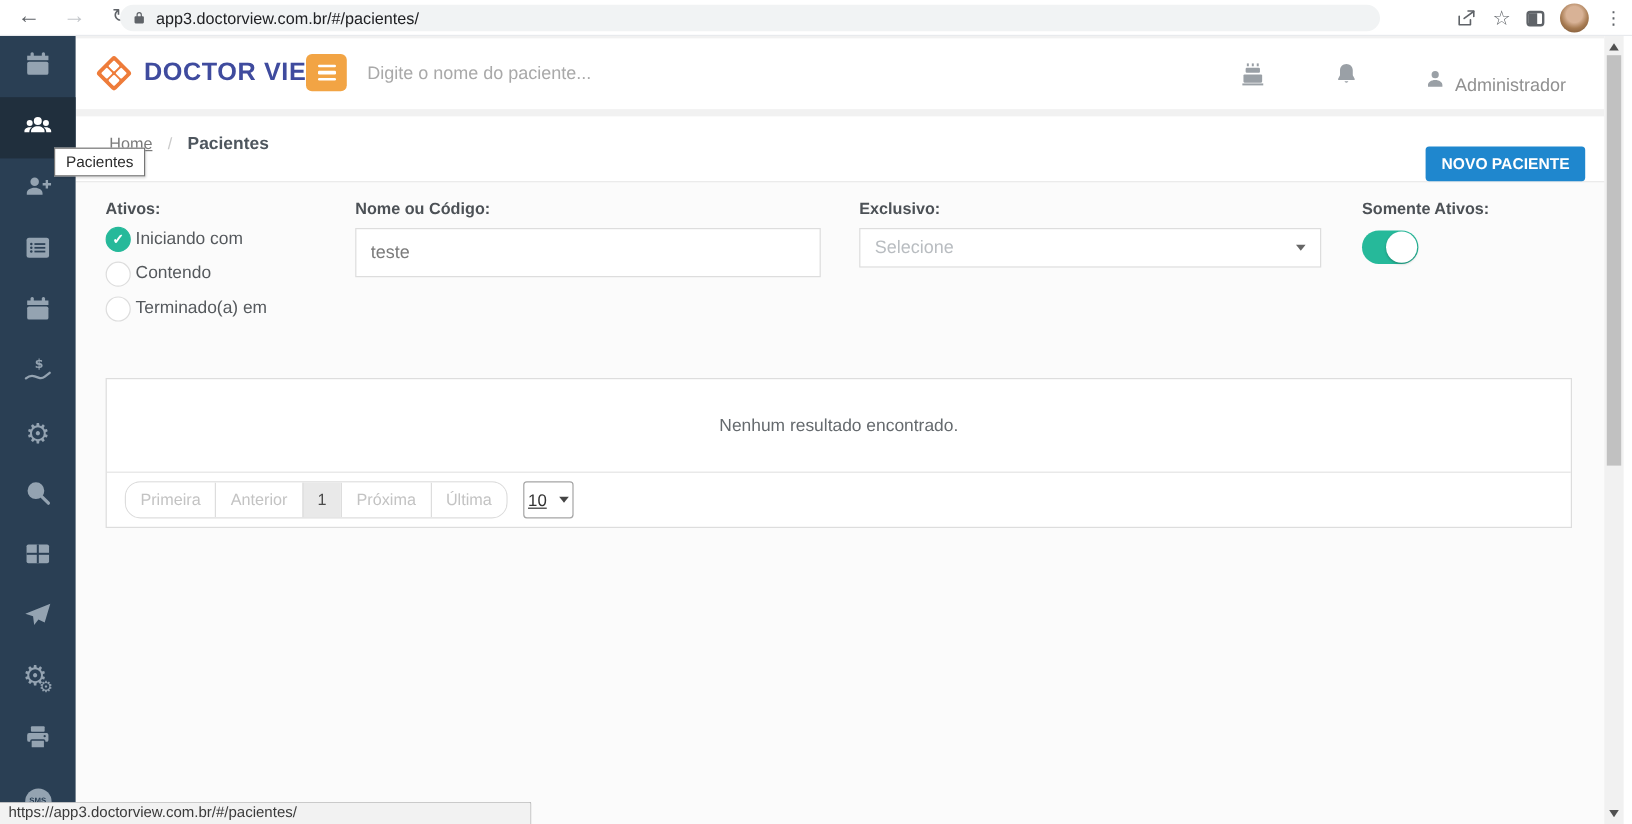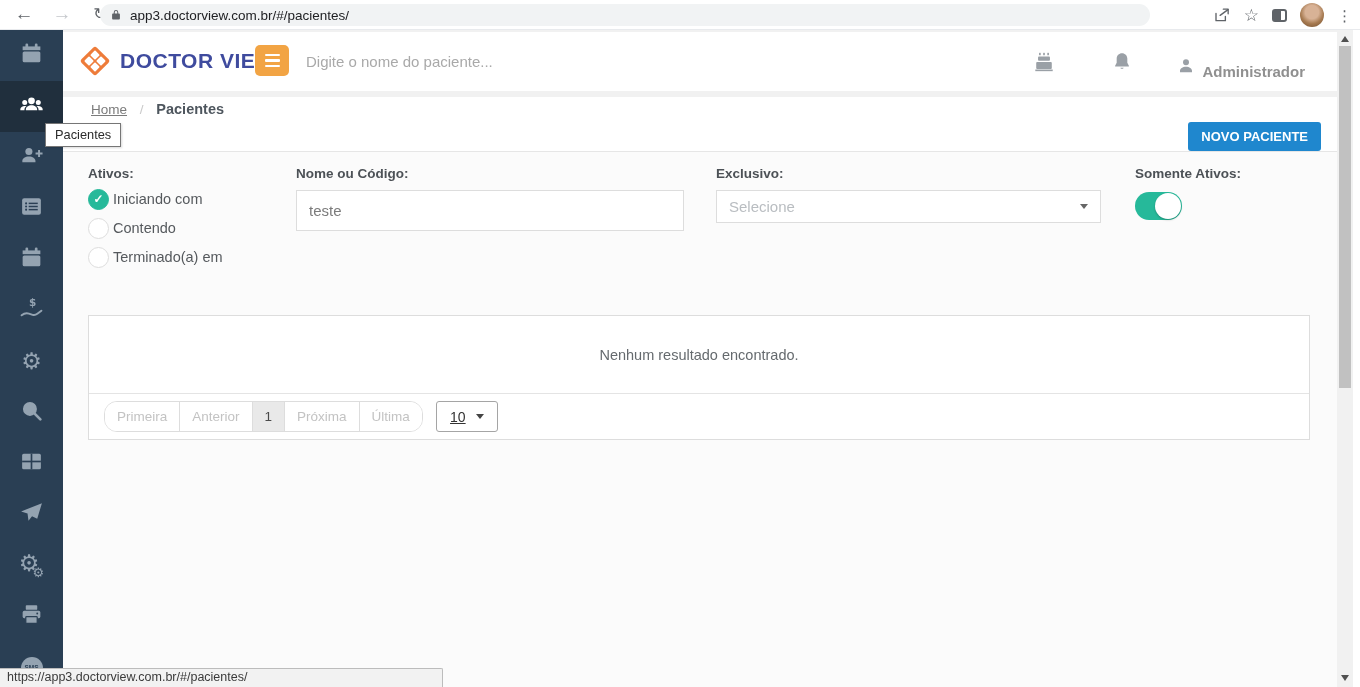--- a/index.html
+++ b/index.html
@@ -44,26 +44,26 @@
             border-radius:5px; display:flex; flex-direction:column; justify-content:center; align-items:center;
             gap:3px; cursor:pointer; }
   .burger i { display:block; width:15px; height:2.5px; background:#fff; border-radius:1px; }
   .hdr-search { position:absolute; left:243px; top:13px; width:430px; height:32px; border:none; outline:none;
                 font-size:15px; color:#555; font-family:"Liberation Sans",sans-serif; }
   .hdr-search::placeholder { color:#a9a9a9; }
   .hdr-ico { position:absolute; top:19px; color:#9aa0a6; cursor:pointer; }
   .hdr-ico svg { width:22px; height:22px; fill:#9aa0a6; }
   .user-box { position:absolute; right:32px; top:19px; display:flex; align-items:center; gap:6px; cursor:pointer; }
   .user-box svg { width:20px; height:20px; fill:#9aa0a6; }
-  .user-name { font-size:15px; font-weight:bold; color:#909090;margin-top:12px; }
+  .user-name { font-size:15px; font-weight:normal; color:#909090;margin-top:12px; }
 
   
   .crumb-row { position:absolute; left:0; right:0; top:67px; height:55px; background:#fff;
                border-bottom:1px solid #e6e6e6; }
-  .crumbs { position:absolute; left:28px; top:4px; font-size:13.5px;text-align:center; }
+  .crumbs { position:absolute; left:28px; top:15px; font-size:13.5px;text-align:center; }
   .crumb-home { color:#7b7b7b; text-decoration:underline; cursor:pointer; }
   .crumb-sep { color:#c9c9c9; margin:0 9px; }
   .crumb-cur { color:#4e565e; font-weight:bold; font-size:14.5px; }
   .btn-new { position:absolute; right:16px; top:25px; height:29px; padding:0 13px; background:#1F87CE;
              color:#fff; font-size:13px; font-weight:bold; border:none; border-radius:3px; cursor:pointer;
              font-family:"Liberation Sans",sans-serif; }
 
   
   .content { position:absolute; left:0; right:0; top:122px; bottom:0; background:#fbfbfb; }
   .f-label { font-size:13.5px; font-weight:bold; color:#4c5156; }
@@ -94,21 +94,21 @@
 
   .panel { position:absolute; left:25px; right:27px; top:163px; background:#fff; border:1px solid #ddd; }
   .empty-msg { height:77px; display:flex; align-items:center; justify-content:center;
                font-size:14.5px; color:#656a6e; }
   .pag-row { border-top:1px solid #e4e4e4; height:46px; display:flex; align-items:center; padding-left:15px; }
   .pager { display:inline-flex; border:1px solid #ddd; border-radius:13px; overflow:hidden; }
   .pg { height:29px; line-height:29px; padding:0 12px; font-size:13.5px; color:#c3c3c3; background:#fff;
         border-left:1px solid #ddd; cursor:pointer; }
   .pg:first-child { border-left:none; }
   .pg.active { background:#e9e9e9; color:#4a4a4a; }
-  .pagesize { margin-left:13px; width:62px; height:31px; border:1px solid #a5a5a5; border-radius:3px;
+  .pagesize { margin-left:13px; width:42px; height:31px; border:1px solid #a5a5a5; border-radius:3px;
               background:#fff; display:flex; align-items:center; justify-content:center; gap:10px;
               font-size:14px; color:#333; cursor:pointer;text-decoration:underline; }
 
   
   .tooltip { position:absolute; left:45px; top:123px; z-index:9; background:#fff; border:1px solid #767676;
              padding:3px 9px 4px; font-size:12.8px; color:#2b2b2b; box-shadow:1px 1px 2px rgba(0,0,0,.15); }
 
   
   .statusbar { position:absolute; left:0; bottom:0; width:443px; height:19px; background:#f2f2f2;
                border-top:1px solid #bcbcbc; border-right:1px solid #bcbcbc; border-top-right-radius:2px;

